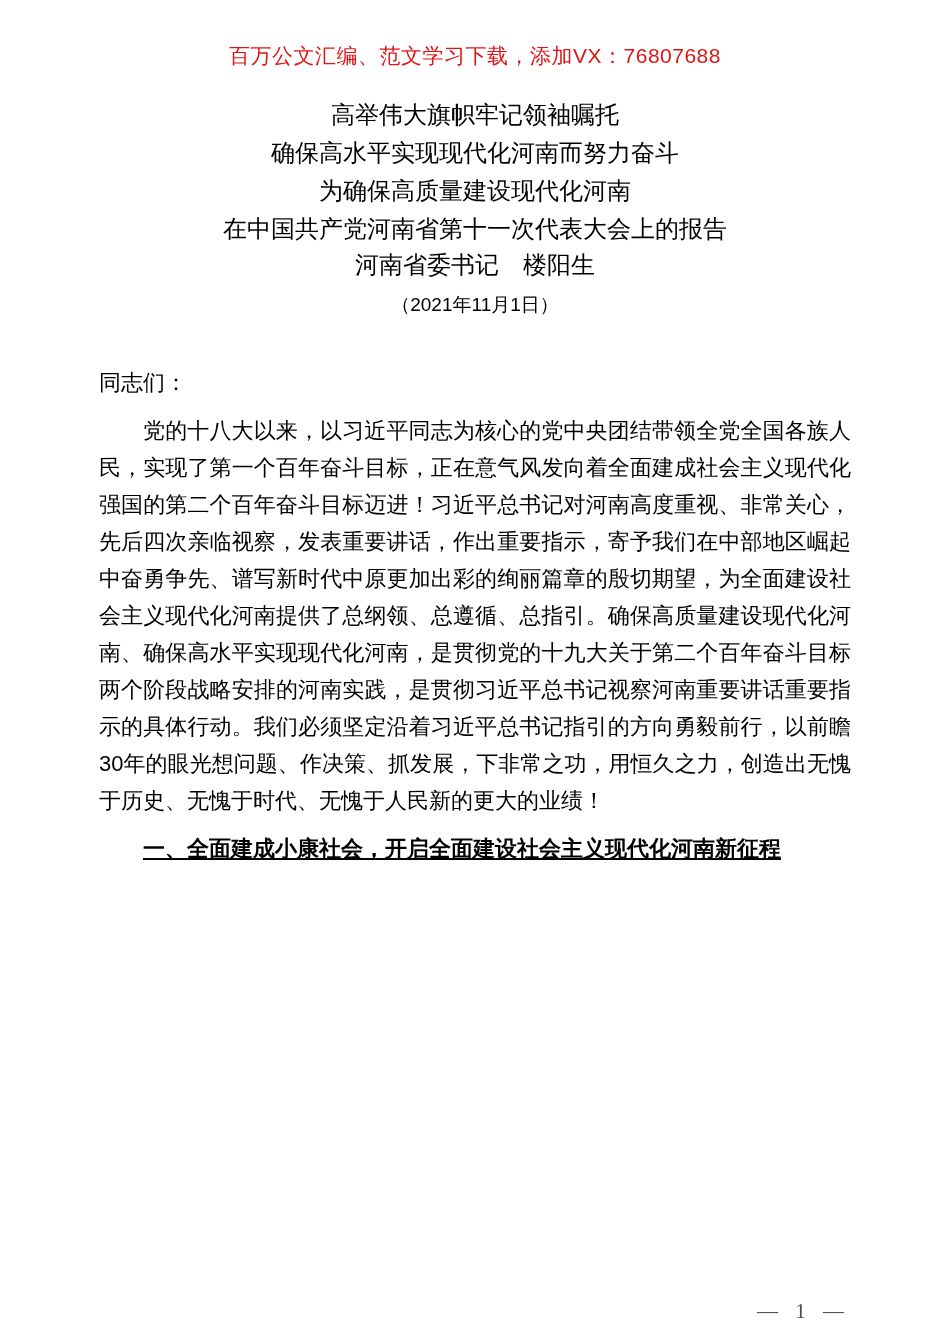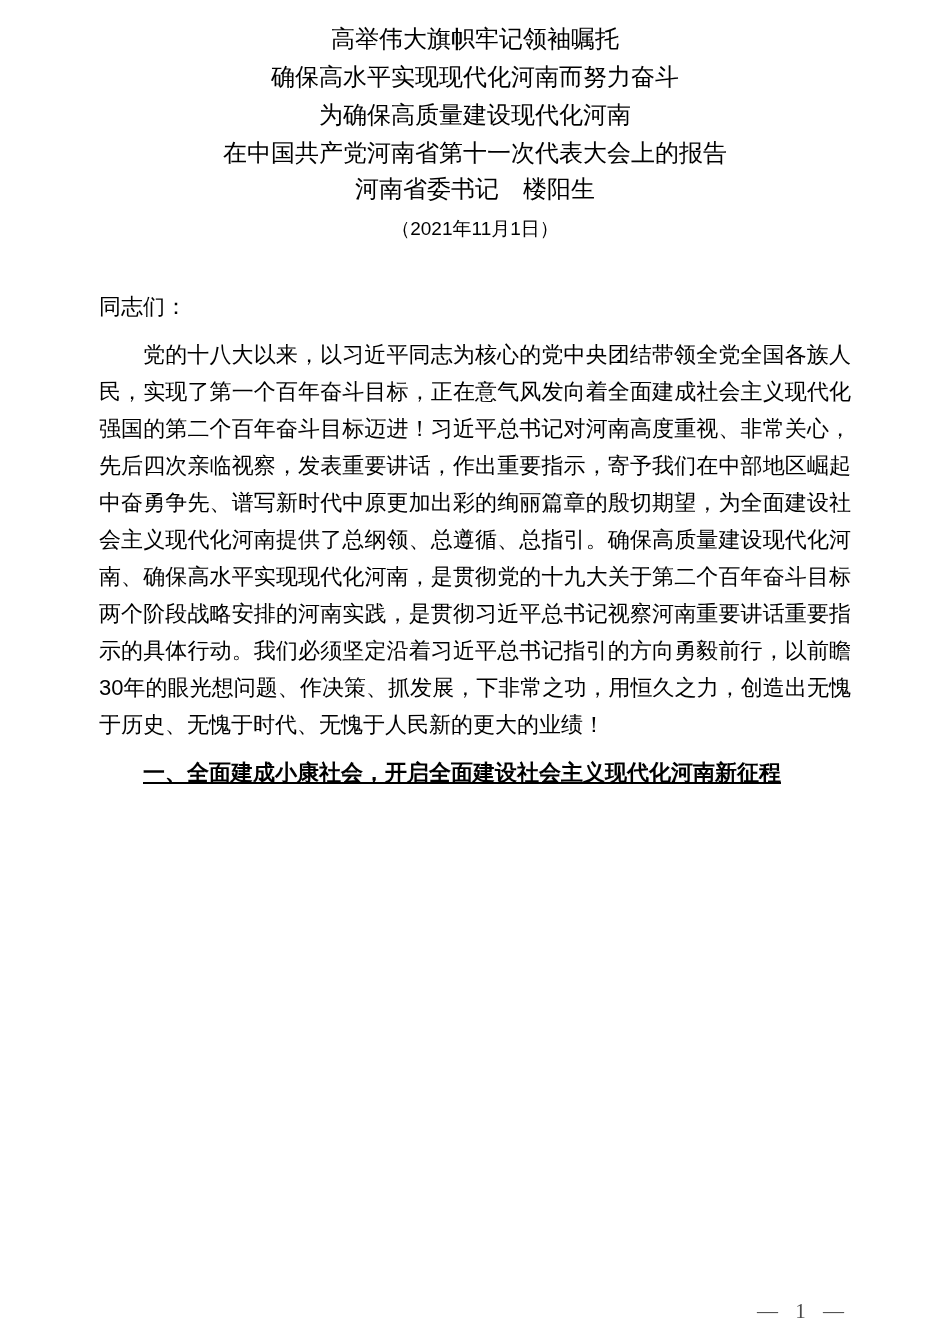--- a/index.html
+++ b/index.html
@@ -18,21 +18,21 @@
   }
   .notice {
     margin-top: 42px;
     text-align: center;
     font-size: 21px;
     line-height: 28px;
     color: #e01414;
     letter-spacing: 0.5px;
   }
   .title-block {
-    margin-top: 20px;
+    margin-top: 26px;
     text-align: center;
   }
   .title-line {
     font-size: 24px;
     line-height: 38px;
     font-weight: 500;
     color: #000000;
   }
   .title-author {
     font-size: 24px;
@@ -75,20 +75,21 @@
     color: #4a4a4a;
     letter-spacing: 6px;
     font-family: "Liberation Serif", "DejaVu Serif", serif;
   }
 </style>
 </head>
 <body>
 
 <div class="page">
 
+  <div class="notice">百万公文汇编、范文学习下载，添加VX：76807688</div>
 
   <div class="title-block">
     <div class="title-line">高举伟大旗帜牢记领袖嘱托</div>
     <div class="title-line">确保高水平实现现代化河南而努力奋斗</div>
     <div class="title-line">为确保高质量建设现代化河南</div>
     <div class="title-line">在中国共产党河南省第十一次代表大会上的报告</div>
     <div class="title-author">河南省委书记　楼阳生</div>
     <div class="title-date">（2021年11月1日）</div>
   </div>
 

